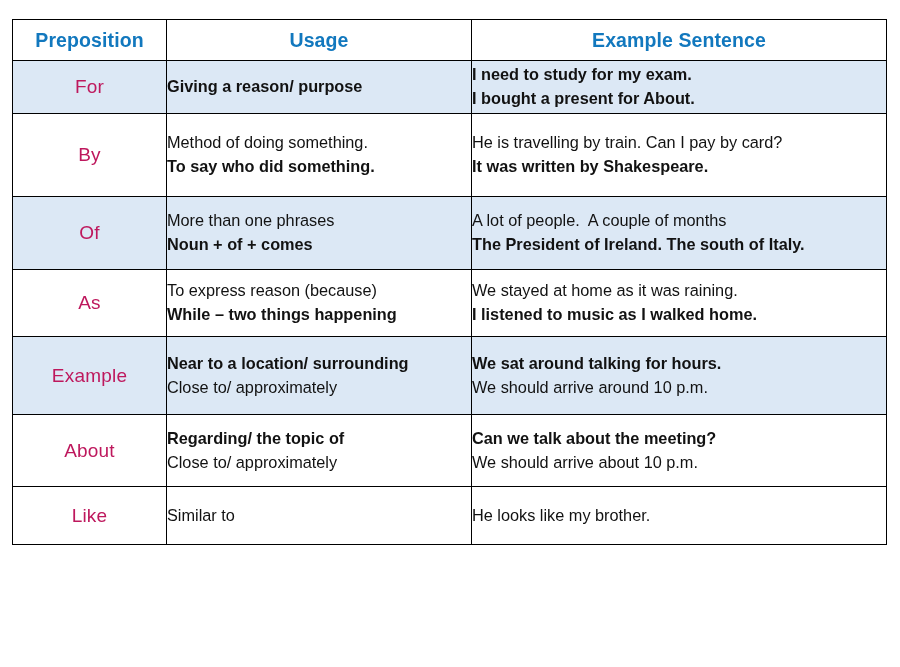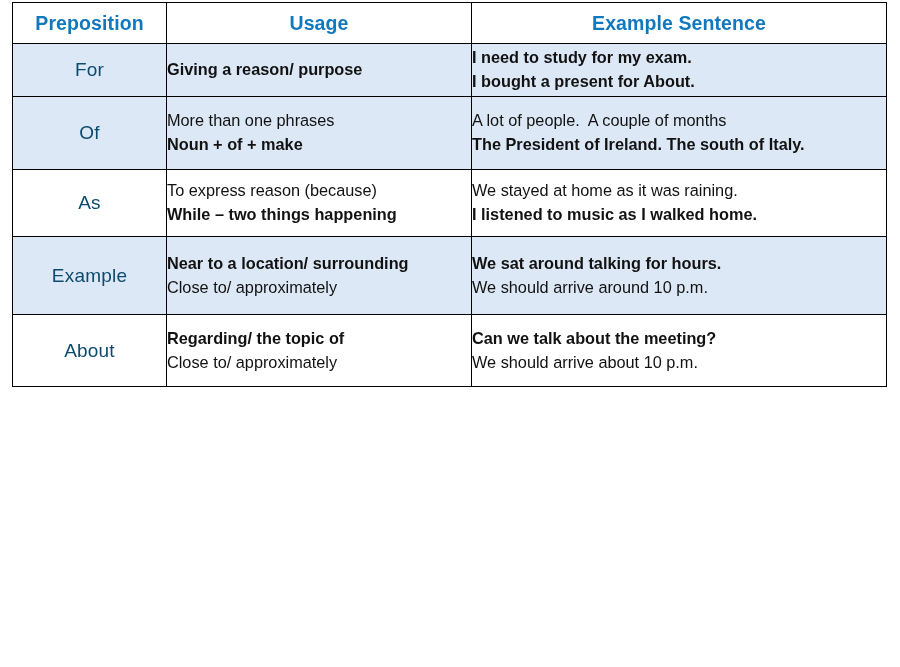--- a/index.html
+++ b/index.html
@@ -15,21 +15,21 @@
   }
   .page {
     position: relative;
     width: 900px;
     height: 667px;
     background: #ffffff;
   }
   table.prep-table {
     position: absolute;
     left: 12px;
-    top: 2px;
+    top: 19px;
     width: 874px;
     border-collapse: collapse;
     table-layout: fixed;
     border-radius: 8px;
   }
   table.prep-table col.c-prep { width: 154px; }
   table.prep-table col.c-usage { width: 305px; }
   table.prep-table col.c-example { width: 415px; }
 
   table.prep-table th,
@@ -48,21 +48,21 @@
     text-align: center;
     background: #ffffff;
     letter-spacing: 0.1px;
   }
 
   
   td.prep-cell {
     text-align: center;
     font-size: 19px;
     font-weight: normal;
-    color: #0c4a6e;
+    color: #be185d;
     letter-spacing: 0.2px;
   }
 
   
   td.text-cell {
     padding: 0 10px 0 11px;
     font-size: 16.3px;
     color: #121212;
     line-height: 1.45;
   }
@@ -112,26 +112,37 @@
         <td class="prep-cell">For</td>
         <td class="text-cell">
           <span class="line bold">Giving a reason/ purpose</span>
         </td>
         <td class="text-cell">
           <span class="line bold">I need to study for my exam.</span>
           <span class="line bold">I bought a present for About.</span>
         </td>
       </tr>
 
+      <tr class="plain r-by">
+        <td class="prep-cell">By</td>
+        <td class="text-cell">
+          <span class="line normal">Method of doing something.</span>
+          <span class="line bold">To say who did something.</span>
+        </td>
+        <td class="text-cell">
+          <span class="line normal">He is travelling by train. Can I pay by card?</span>
+          <span class="line bold">It was written by Shakespeare.</span>
+        </td>
+      </tr>
 
       <tr class="shaded r-of">
         <td class="prep-cell">Of</td>
         <td class="text-cell">
           <span class="line normal">More than one phrases</span>
-          <span class="line bold">Noun + of + make</span>
+          <span class="line bold">Noun + of + comes</span>
         </td>
         <td class="text-cell">
           <span class="line normal">A lot of people.  A couple of months</span>
           <span class="line bold">The President of Ireland. The south of Italy.</span>
         </td>
       </tr>
 
       <tr class="plain r-as">
         <td class="prep-cell">As</td>
         <td class="text-cell">
@@ -162,16 +173,25 @@
           <span class="line bold">Regarding/ the topic of</span>
           <span class="line normal">Close to/ approximately</span>
         </td>
         <td class="text-cell">
           <span class="line bold">Can we talk about the meeting?</span>
           <span class="line normal">We should arrive about 10 p.m.</span>
         </td>
       </tr>
 
 
+      <tr class="plain r-like">
+        <td class="prep-cell">Like</td>
+        <td class="text-cell">
+          <span class="line normal">Similar to</span>
+        </td>
+        <td class="text-cell">
+          <span class="line normal">He looks like my brother.</span>
+        </td>
+      </tr>
 
     </tbody>
   </table>
 </div>
 
 </body></html>

